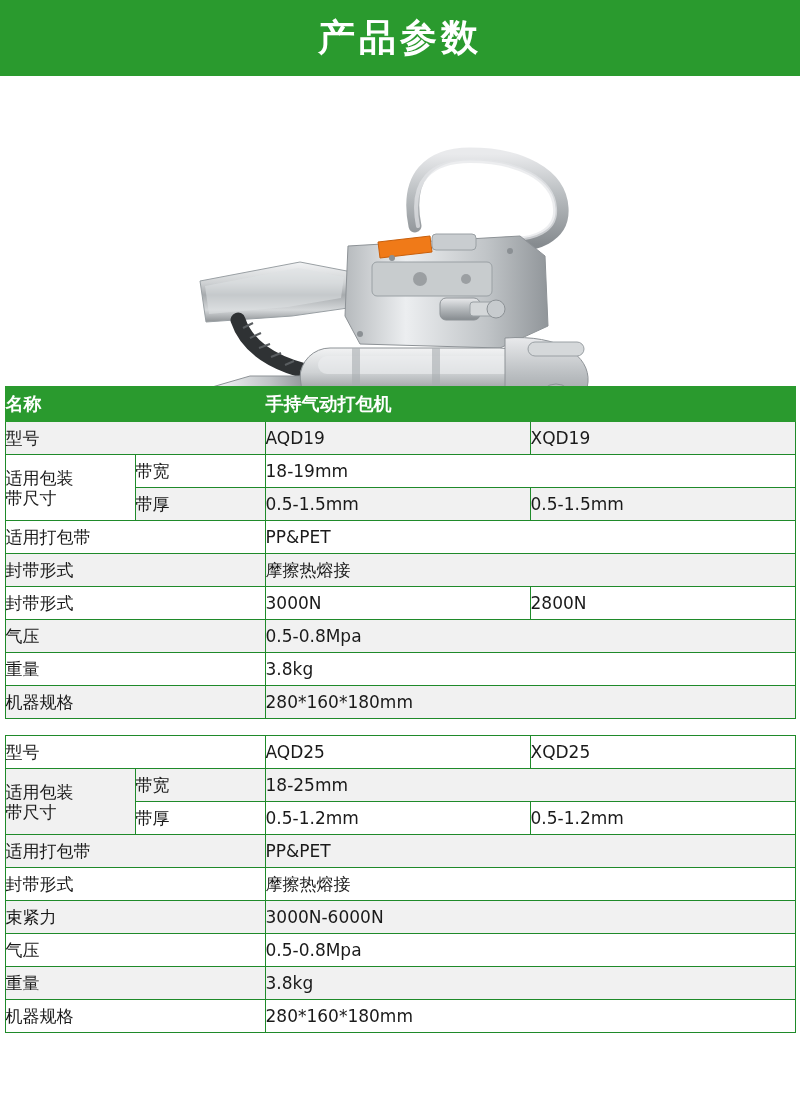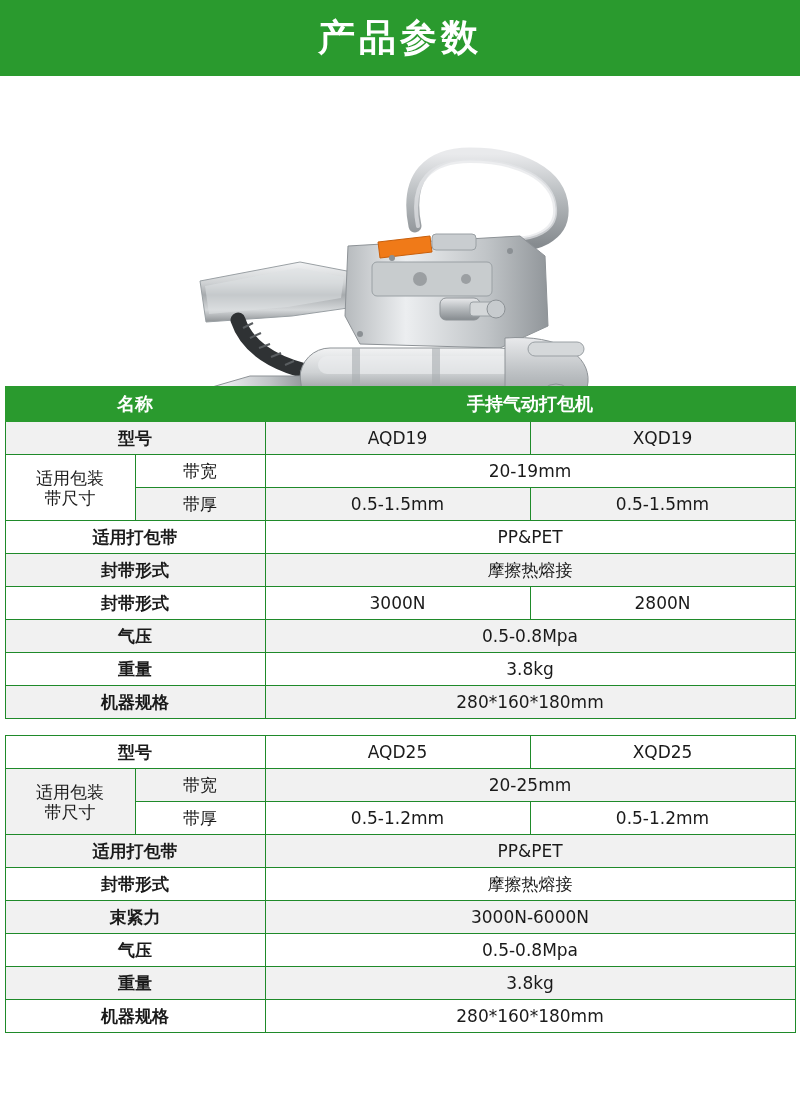--- a/index.html
+++ b/index.html
@@ -47,36 +47,36 @@
   
   .spec-table {
     width: 790px;
     margin: 0 auto;
     border-collapse: collapse;
     table-layout: fixed;
     font-family: "DejaVu Sans", sans-serif;
   }
   .spec-table td {
     border: 1px solid #1f8a2a;
-    text-align: center;
+    text-align: left;
     vertical-align: middle;
     font-size: 17px;
     color: #1a1a1a;
     height: 33px;
-    padding: 2px 20px;
+    padding: 2px 0;
   }
   .head-row td {
     background: #2a9a2e;
     color: #ffffff;
     font-weight: bold;
     border-color: #2a9a2e;
     height: 35px;
     font-size: 18px;
   }
-  .lbl { background: #ffffff; font-weight: bold; }
+  .lbl { background: #ffffff; font-weight: normal; }
   .tbl-gap { height: 16px; }
   tr.alt td { background: #f1f1f1; }
   .sub-lbl { font-size: 16px; font-family: Liberation Serif, serif; }
   .small-lbl { font-size: 16px; line-height: 20px; }
 </style>
 </head>
 <body>
 
 <div class="page">
 
@@ -180,21 +180,21 @@
         <td colspan="2" class="lbl">型号</td>
         <td>AQD19</td>
         <td>XQD19</td>
       </tr>
       <tr>
         <td rowspan="2" class="small-lbl">
           <div>适用包装</div>
           <div>带尺寸</div>
         </td>
         <td class="sub-lbl">带宽</td>
-        <td colspan="2">20-19mm</td>
+        <td colspan="2">18-19mm</td>
       </tr>
       <tr class="alt">
         <td class="sub-lbl">带厚</td>
         <td>0.5-1.5mm</td>
         <td>0.5-1.5mm</td>
       </tr>
       <tr>
         <td colspan="2" class="lbl">适用打包带</td>
         <td colspan="2">PP&amp;PET</td>
       </tr>
@@ -236,21 +236,21 @@
         <td colspan="2" class="lbl">型号</td>
         <td>AQD25</td>
         <td>XQD25</td>
       </tr>
       <tr class="alt">
         <td rowspan="2" class="small-lbl">
           <div>适用包装</div>
           <div>带尺寸</div>
         </td>
         <td class="sub-lbl">带宽</td>
-        <td colspan="2">20-25mm</td>
+        <td colspan="2">18-25mm</td>
       </tr>
       <tr>
         <td class="sub-lbl">带厚</td>
         <td>0.5-1.2mm</td>
         <td>0.5-1.2mm</td>
       </tr>
       <tr class="alt">
         <td colspan="2" class="lbl">适用打包带</td>
         <td colspan="2">PP&amp;PET</td>
       </tr>

